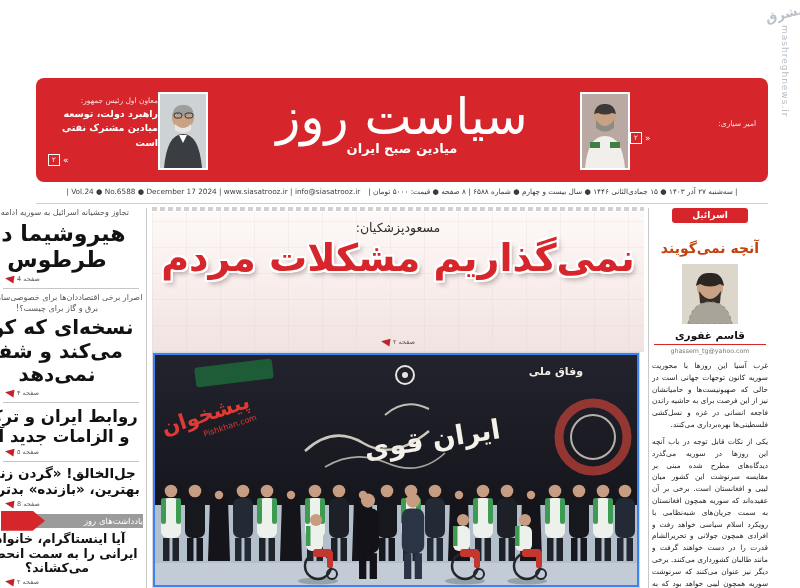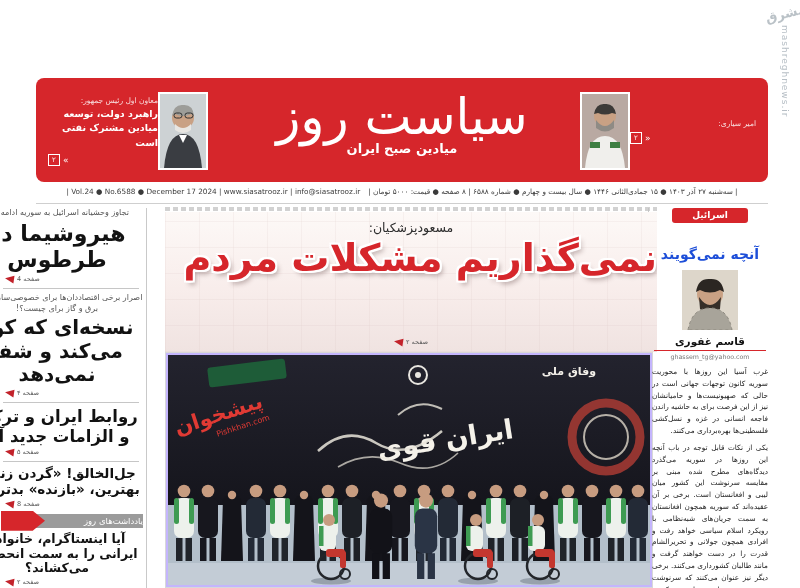--- a/index.html
+++ b/index.html
@@ -44,42 +44,42 @@
   .pmark{display:flex;direction:ltr;align-items:center;gap:3px;padding-left:36px;margin-top:2px;
          font-size:6.5px;color:#555;}
   .tri{width:0;height:0;border-right:9px solid #c2222a;border-top:4px solid transparent;
        border-bottom:4px solid transparent;transform:rotate(8deg);}
   .ldiv{border-top:1px solid #c6c6c6;margin:5px 6px 4px 34px;}
   .ribbon{position:relative;background:#9b9b9b;color:#fff;font-size:8.5px;height:14px;line-height:14px;
           margin:6px 2px 4px 32px;text-align:right;padding-left:35px;}
   .ribbon-flag{position:absolute;left:0;top:-3px;width:44px;height:20px;background:#d6262b;
                clip-path:polygon(100% 50%,72% 0,0 0,0 100%,72% 100%);}
   
-  .col-center{position:absolute;left:165px;top:206px;width:492px;height:382px;overflow:hidden;}
+  .col-center{position:absolute;left:152px;top:206px;width:492px;height:382px;overflow:hidden;}
   .dash-strip{position:absolute;top:1px;left:0;right:0;height:4px;opacity:.75;
       background:repeating-linear-gradient(90deg,#c2c2c2 0 5px,transparent 5px 8px);}
   .fade-bg{position:absolute;top:6px;left:0;right:0;height:140px;
       background:linear-gradient(#fdf9f7,#f8edeb 55%,#f0e3e1);}
   .fade-grid{position:absolute;inset:0;opacity:.5;background-image:
       repeating-linear-gradient(90deg,rgba(205,180,178,.25) 0 1px,transparent 1px 34px),
       repeating-linear-gradient(0deg,rgba(205,180,178,.25) 0 1px,transparent 1px 26px);}
   .ms-kicker{position:absolute;top:14px;left:0;right:0;text-align:center;font-size:12.5px;color:#2d2d2d;}
-  .ms-headline{position:absolute;top:29px;left:0;right:0;color:#d6262b;font-weight:800;}
+  .ms-headline{position:absolute;top:29px;left:0;right:0;text-align:center;color:#d6262b;font-weight:800;}
   .ms-l1,.ms-l2{font-size:38px;line-height:1.24;
       text-shadow:-2px -2px 0 #fff,2px -2px 0 #fff,-2px 2px 0 #fff,2px 2px 0 #fff,
                   0 -2px 0 #fff,0 2px 0 #fff,-2px 0 0 #fff,2px 0 0 #fff,3px 4px 5px rgba(60,30,30,.35);}
   .ms-mark{position:absolute;top:130px;left:0;right:0;display:flex;justify-content:center;}
   .photo{position:absolute;top:146px;left:0;width:488px;height:236px;border:1px solid #d8d8d8;
-         background:#c4b5fd;padding:2px;box-sizing:border-box;}
+         background:#3b82f6;padding:2px;box-sizing:border-box;}
   .photo svg{display:block;}
   
   .col-right{position:absolute;left:652px;top:206px;width:116px;height:382px;overflow:hidden;}
   .ed-label{width:76px;margin:2px auto 0;background:#d6262b;color:#fff;font-size:9px;font-weight:bold;
             text-align:center;padding:2px 0 3px;border-radius:3px;}
-  .ed-title{font-size:14px;font-weight:800;color:#1d4ed8;text-align:center;margin-top:23px;}
+  .ed-title{font-size:14px;font-weight:800;color:#c2410c;text-align:center;margin-top:17px;}
   .ed-avatar{display:block;margin:8px auto 0;}
   .ed-name{font-size:10.5px;font-weight:bold;color:#111;text-align:center;margin-top:5px;}
   .ed-redline{border-top:1.5px solid #d6262b;margin:3px 2px 2px;}
   .ed-email{font-size:6.3px;color:#777;text-align:center;direction:ltr;}
   .ed-body{margin-top:6px;font-size:7.3px;line-height:1.62;color:#1c1c1c;text-align:justify;}
   .ed-body p{margin:0 0 5px;}
 </style>
 </head>
 <body>
 

